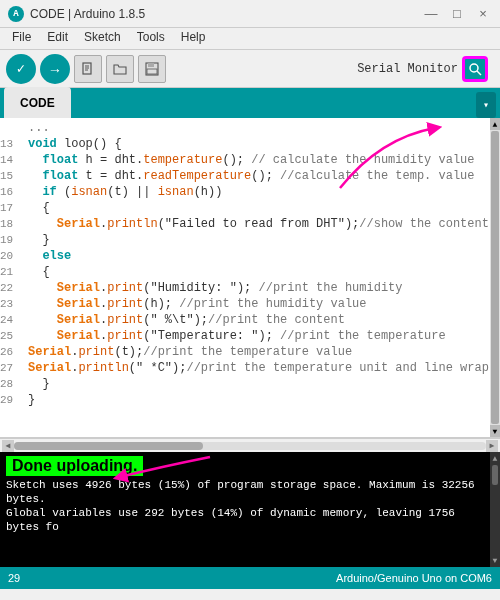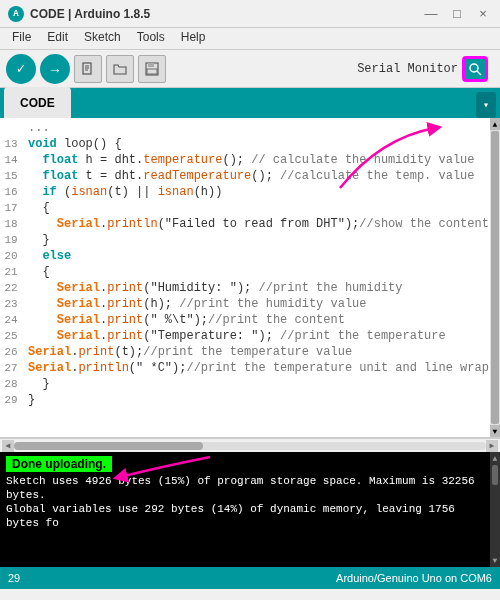--- a/index.html
+++ b/index.html
@@ -19,21 +19,20 @@
       background: #00979d;
       border-radius: 50%;
       display: inline-flex; align-items: center; justify-content: center;
       color: white; font-size: 9px; font-weight: bold;
     }
     .title-bar-title {
       flex: 1;
       font-size: 12px;
       font-family: Arial, sans-serif;
       color: #333;
-      font-weight: bold;
     }
     .title-bar-controls {
       display: flex; gap: 8px;
     }
     .title-btn {
       width: 18px; height: 18px;
       background: none; border: none; cursor: pointer;
       font-size: 13px; color: #666;
       display: flex; align-items: center; justify-content: center;
     }
@@ -143,21 +142,21 @@
     .code-line {
       display: flex;
       align-items: flex-start;
       min-height: 16px;
       font-size: 12px;
       line-height: 16px;
       font-family: 'Courier New', monospace;
     }
     .line-num {
       min-width: 28px;
-      text-align: center;
+      text-align: left;
       padding-right: 6px;
       color: #888;
       font-size: 11px;
       user-select: none;
     }
     .line-code {
       white-space: pre;
       color: #333;
       font-size: 12px;
     }
@@ -192,21 +191,21 @@
     .console-area {
       background: #000;
       height: 115px;
       overflow: hidden;
       position: relative;
     }
     .done-uploading {
       background: #00ff00;
       color: #000;
       font-family: Arial, sans-serif;
-      font-size: 12px;
+      font-size: 16px;
       font-weight: bold;
       display: inline-block;
       padding: 1px 6px;
       margin: 4px 6px 2px 6px;
     }
     .console-text {
       color: white;
       font-size: 11px;
       font-family: 'Courier New', monospace;
       padding: 0 6px;

